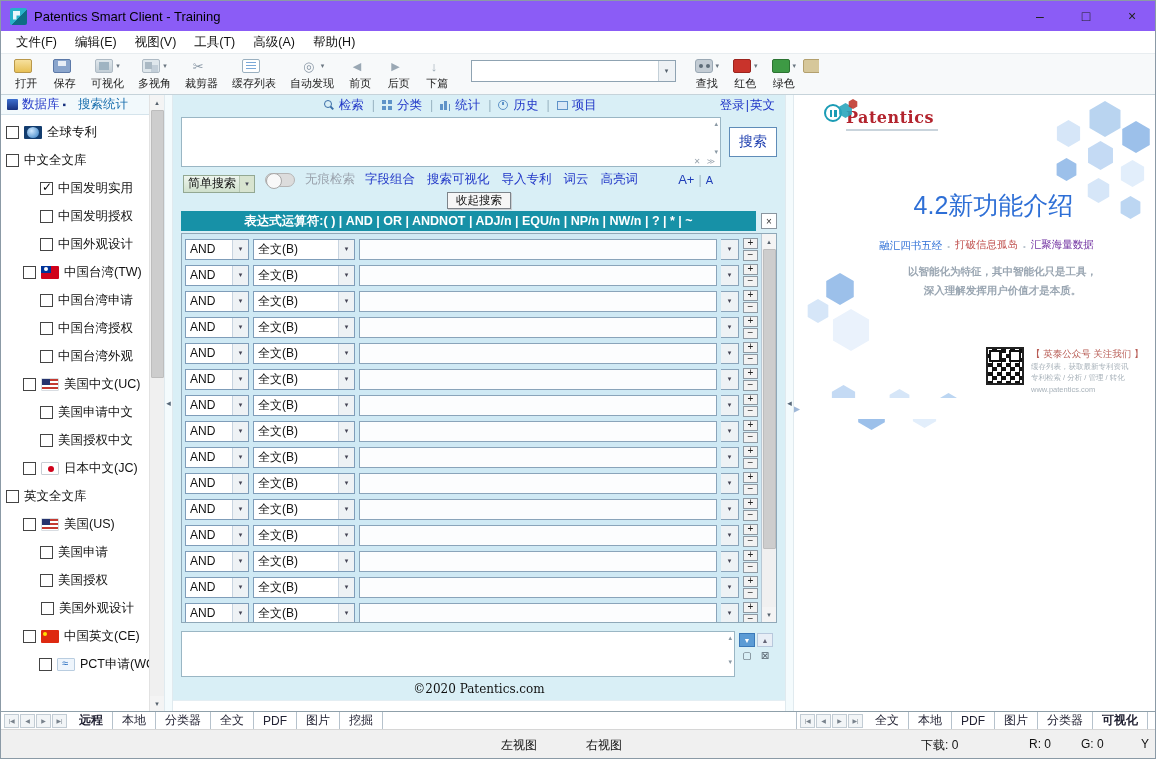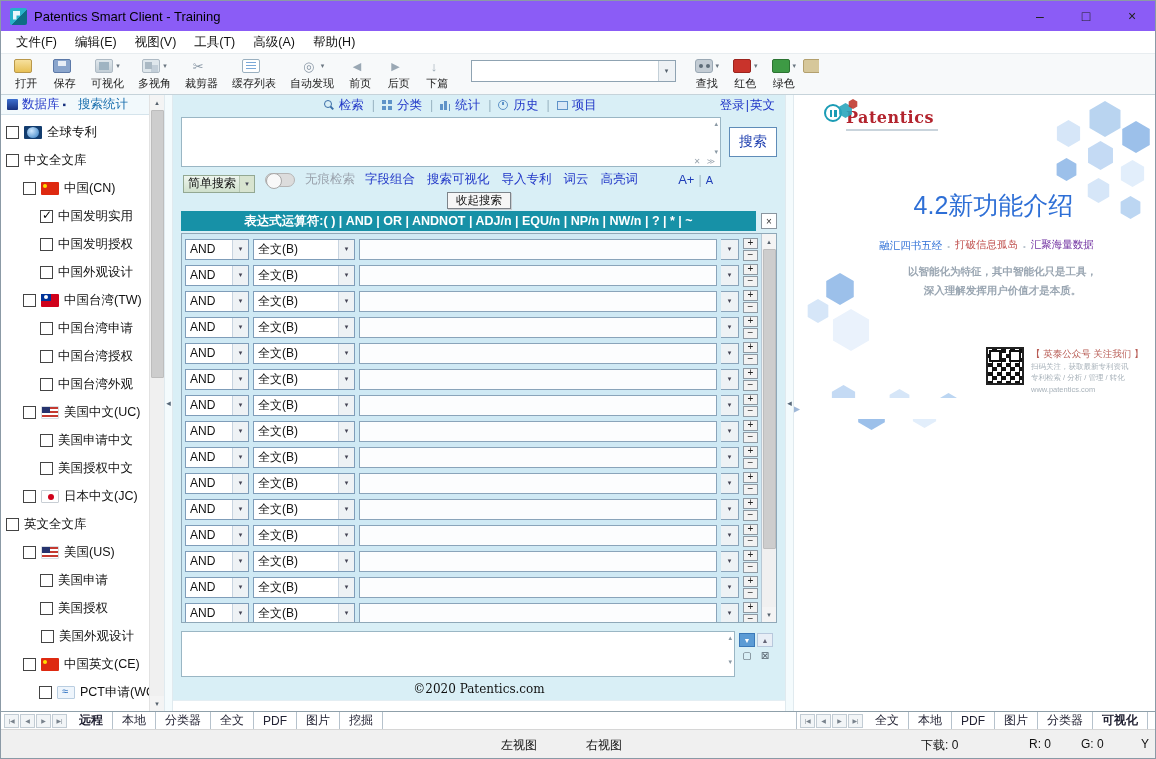--- a/index.html
+++ b/index.html
@@ -353,25 +353,20 @@
           <div class="tree-row" style="padding-left: 5px;">
         <span class="checkbox"></span>
         <span class="flag fl-globe-icon"></span>
         <span class="tree-label">全球专利</span>
       </div>
           <div class="tree-row" style="padding-left: 5px;">
         <span class="checkbox"></span>
 
         <span class="tree-label">中文全文库</span>
       </div>
-          <div class="tree-row" style="padding-left: 22px;">
-        <span class="checkbox"></span>
-        <span class="flag fl-flag-cn-icon"></span>
-        <span class="tree-label">中国(CN)</span>
-      </div>
           <div class="tree-row" style="padding-left: 39px;">
         <span class="checkbox checked"></span>
 
         <span class="tree-label">中国发明实用</span>
       </div>
           <div class="tree-row" style="padding-left: 39px;">
         <span class="checkbox"></span>
 
         <span class="tree-label">中国发明授权</span>
       </div>
@@ -865,21 +860,21 @@
       <div class="slide-body" id="body-mount">
           <div class="body-line">以智能化为特征，其中智能化只是工具，</div>
           <div class="body-line">深入理解发挥用户价值才是本质。</div>
         </div>
 
       <div class="qr-block">
         <div class="qr"></div>
         <div class="qr-texts">
           <div class="qr-caption">【 英泰公众号  关注我们 】</div>
           <div id="qr-lines-mount">
-              <div class="qr-line">扫码关注，获取最新专利资讯</div>
+              <div class="qr-line">缓存列表，获取最新专利资讯</div>
               <div class="qr-line">专利检索 / 分析 / 管理 / 转化</div>
               <div class="qr-line">www.patentics.com</div>
             </div>
         </div>
       </div>
 
       <div class="nav-arrow left">◀</div>
       <div class="nav-arrow right">▶</div>
     </div>
   </div>

